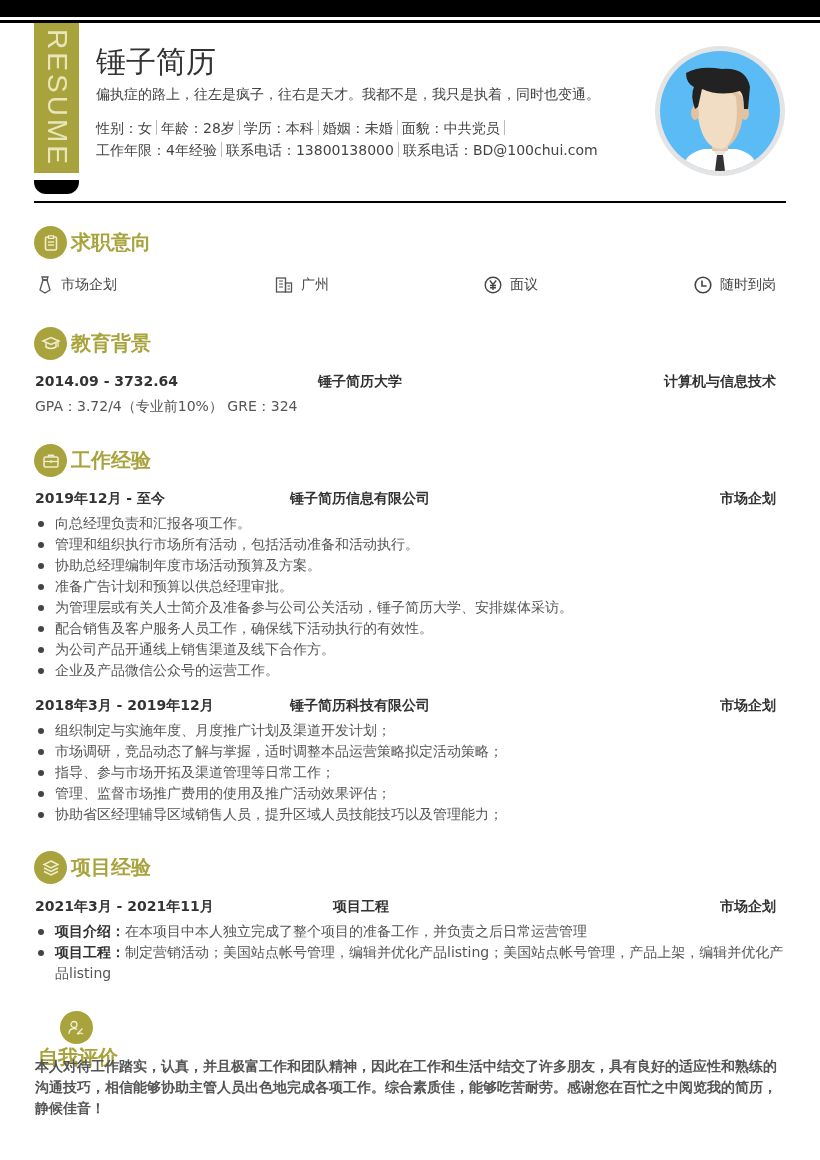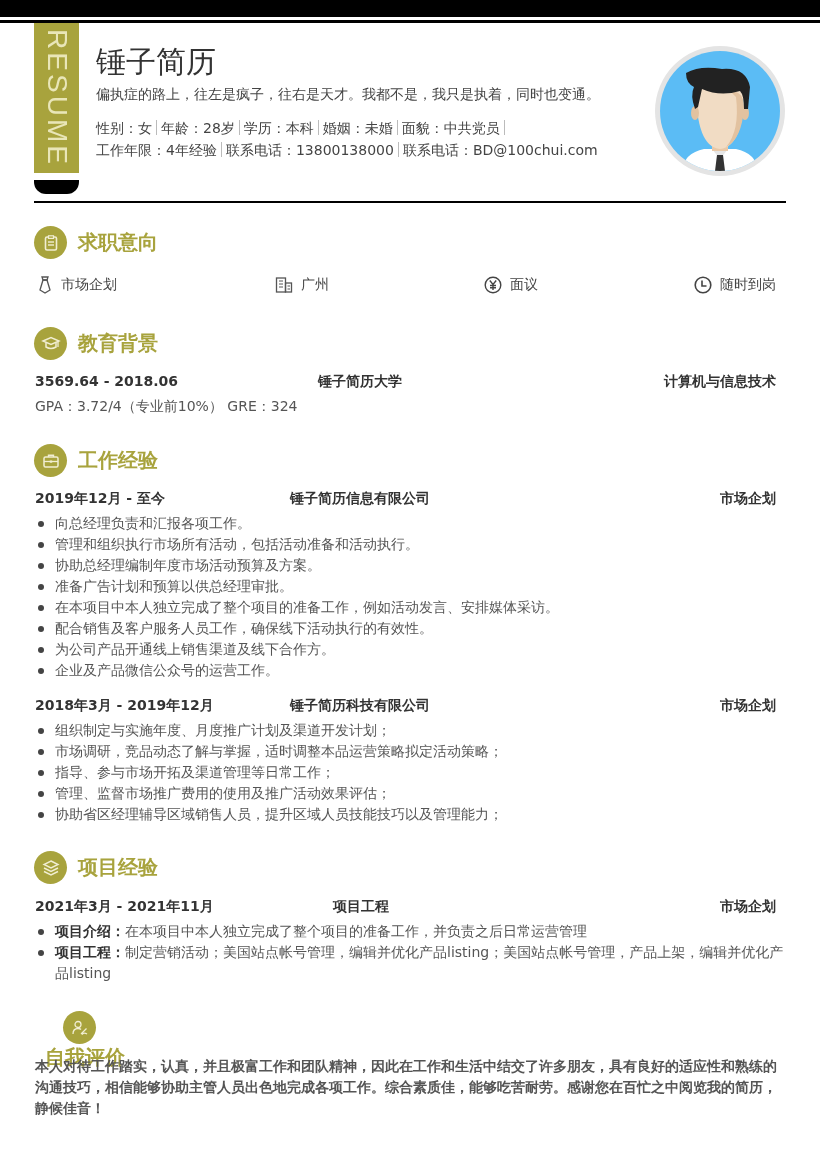--- a/index.html
+++ b/index.html
@@ -21,21 +21,21 @@
   .info-line.l2 { top: 142px; }
   .info-line .sep { display: inline-block; width: 1px; height: 15px; background: #bbb; margin: 0 4px; vertical-align: -2px; }
 
   .avatar { position: absolute; left: 655px; top: 46px; width: 130px; height: 130px; border-radius: 50%; background: #e4e4e4; }
   .avatar svg { position: absolute; left: 5px; top: 5px; }
 
   .header-rule { position: absolute; left: 34px; top: 201px; width: 752px; height: 2px; background: #000; }
 
   .section-head { position: absolute; left: 34px; display: flex; align-items: center; }
   .section-icon { width: 33px; height: 33px; border-radius: 50%; background: #a8a33d; display: flex; align-items: center; justify-content: center; }
-  .section-title { margin-left: 11px; font-size: 20px; font-weight: bold; color: #a8a33d; }
+  .section-title { margin-left: 4px; font-size: 20px; font-weight: bold; color: #a8a33d; }
 
   .intent-item { position: absolute; top: 276px; display: flex; align-items: center; font-size: 14px; color: #444; }
   .intent-item svg { margin-right: 8px; }
 
   .row { position: absolute; left: 35px; width: 741px; height: 20px; font-size: 14px; font-weight: bold; color: #333; }
   .row .c1 { position: absolute; left: 0; top: 0; }
   .row .c2 { position: absolute; top: 0; }
   .row .c3 { position: absolute; right: 0; top: 0; }
 
   .plain { position: absolute; left: 35px; font-size: 14px; color: #555; }
@@ -143,21 +143,21 @@
     <svg width="20" height="18" viewBox="0 0 20 18">
         <path d="M2 6 L10 2.5 L18 6 L10 9.5 Z" fill="none" stroke="#f1eed2" stroke-width="1.5"></path>
         <path d="M5 7.5 L5 12 Q10 15 15 12 L15 7.5" fill="none" stroke="#f1eed2" stroke-width="1.5"></path>
         <line x1="17" y1="6" x2="17" y2="12" stroke="#f1eed2" stroke-width="1.3"></line>
       </svg>
   </div>
   <div class="section-title">教育背景</div>
 </div>
 
 <div class="row" style="top:373px;">
-  <span class="c1">3569.64 - 2018.06</span>
+  <span class="c1">2014.09 - 3732.64</span>
   <span class="c2" style="left:283px;">锤子简历大学</span>
   <span class="c3">计算机与信息技术</span>
 </div>
 <div class="plain" style="top:398px;">GPA：3.72/4（专业前10%） GRE：324</div>
 
 <div class="section-head" style="top:444px;">
   <div class="section-icon">
     <svg width="18" height="16" viewBox="0 0 18 16">
         <rect x="2" y="4" width="14" height="10" rx="1.5" fill="none" stroke="#f1eed2" stroke-width="1.5"></rect>
         <path d="M6.5 4 L6.5 2.2 L11.5 2.2 L11.5 4" fill="none" stroke="#f1eed2" stroke-width="1.4"></path>
@@ -171,21 +171,21 @@
 <div class="row" style="top:490px;">
   <span class="c1">2019年12月 - 至今</span>
   <span class="c2" style="left:255px;">锤子简历信息有限公司</span>
   <span class="c3">市场企划</span>
 </div>
 <ul class="bullets" style="top:513px;">
   <li>向总经理负责和汇报各项工作。</li>
   <li>管理和组织执行市场所有活动，包括活动准备和活动执行。</li>
   <li>协助总经理编制年度市场活动预算及方案。</li>
   <li>准备广告计划和预算以供总经理审批。</li>
-  <li>在本项目中本人独立完成了整个项目的准备工作，例如活动发言、安排媒体采访。</li>
+  <li>为管理层或有关人士简介及准备参与公司公关活动，锤子简历大学、安排媒体采访。</li>
   <li>配合销售及客户服务人员工作，确保线下活动执行的有效性。</li>
   <li>为公司产品开通线上销售渠道及线下合作方。</li>
   <li>企业及产品微信公众号的运营工作。</li>
 </ul>
 
 <div class="row" style="top:697px;">
   <span class="c1">2018年3月 - 2019年12月</span>
   <span class="c2" style="left:255px;">锤子简历科技有限公司</span>
   <span class="c3">市场企划</span>
 </div>

